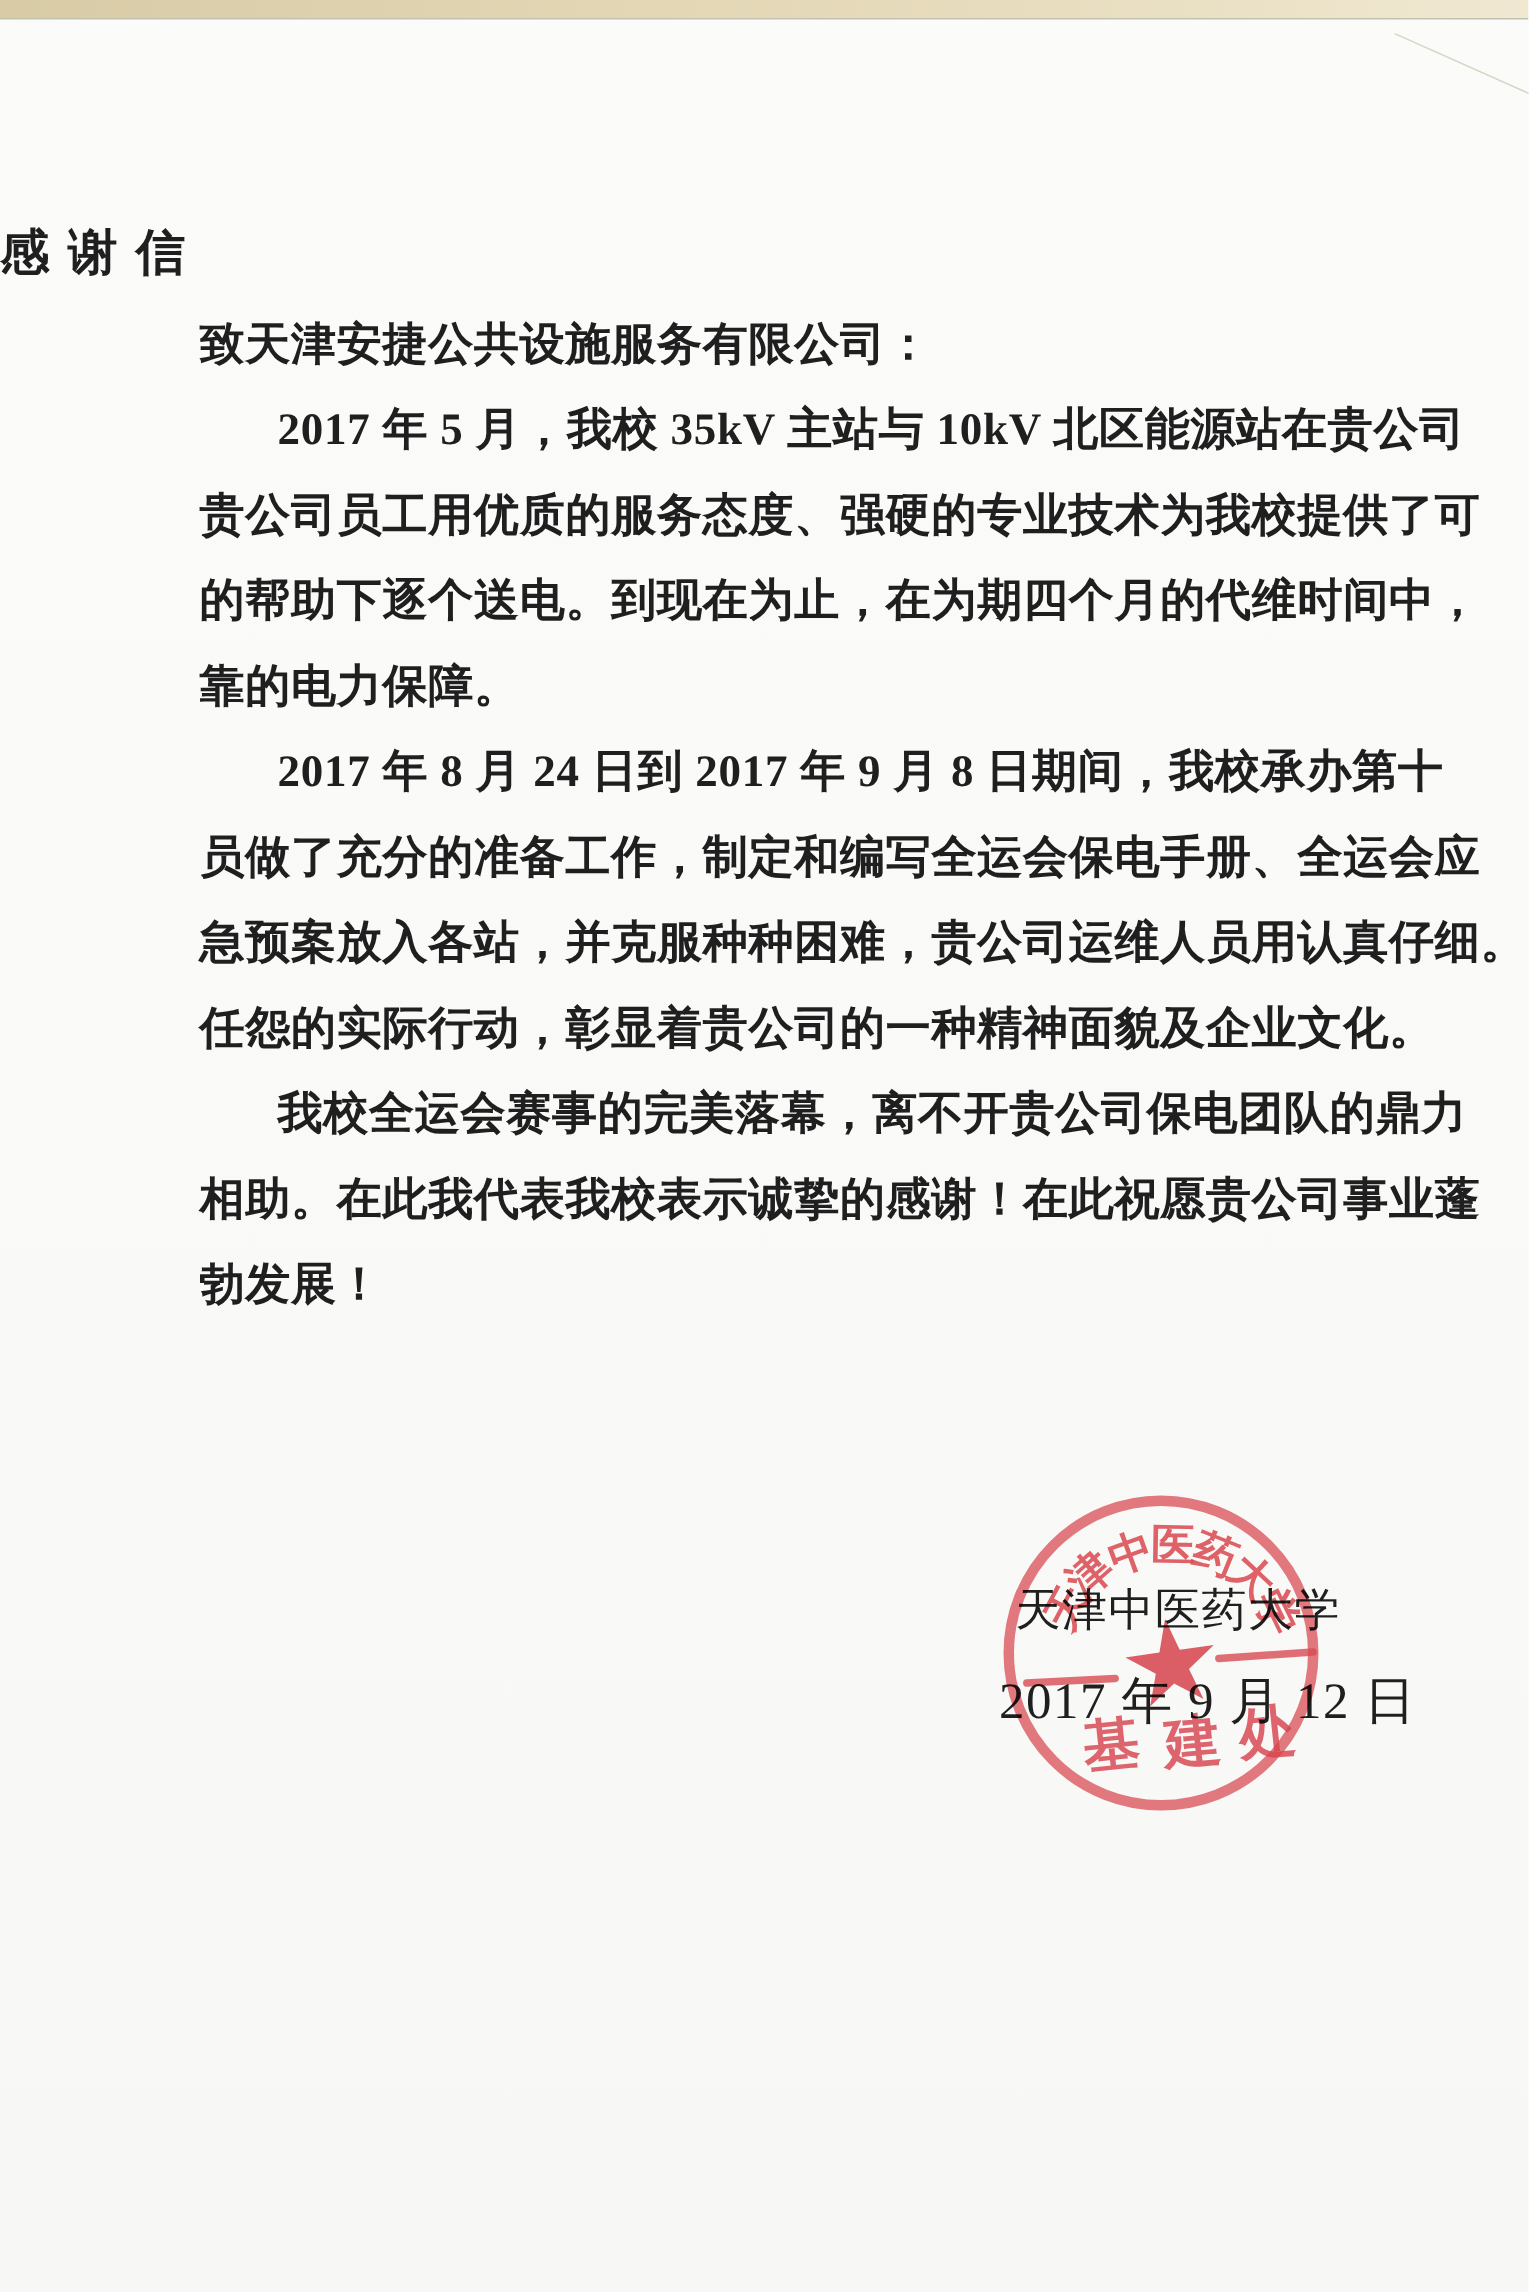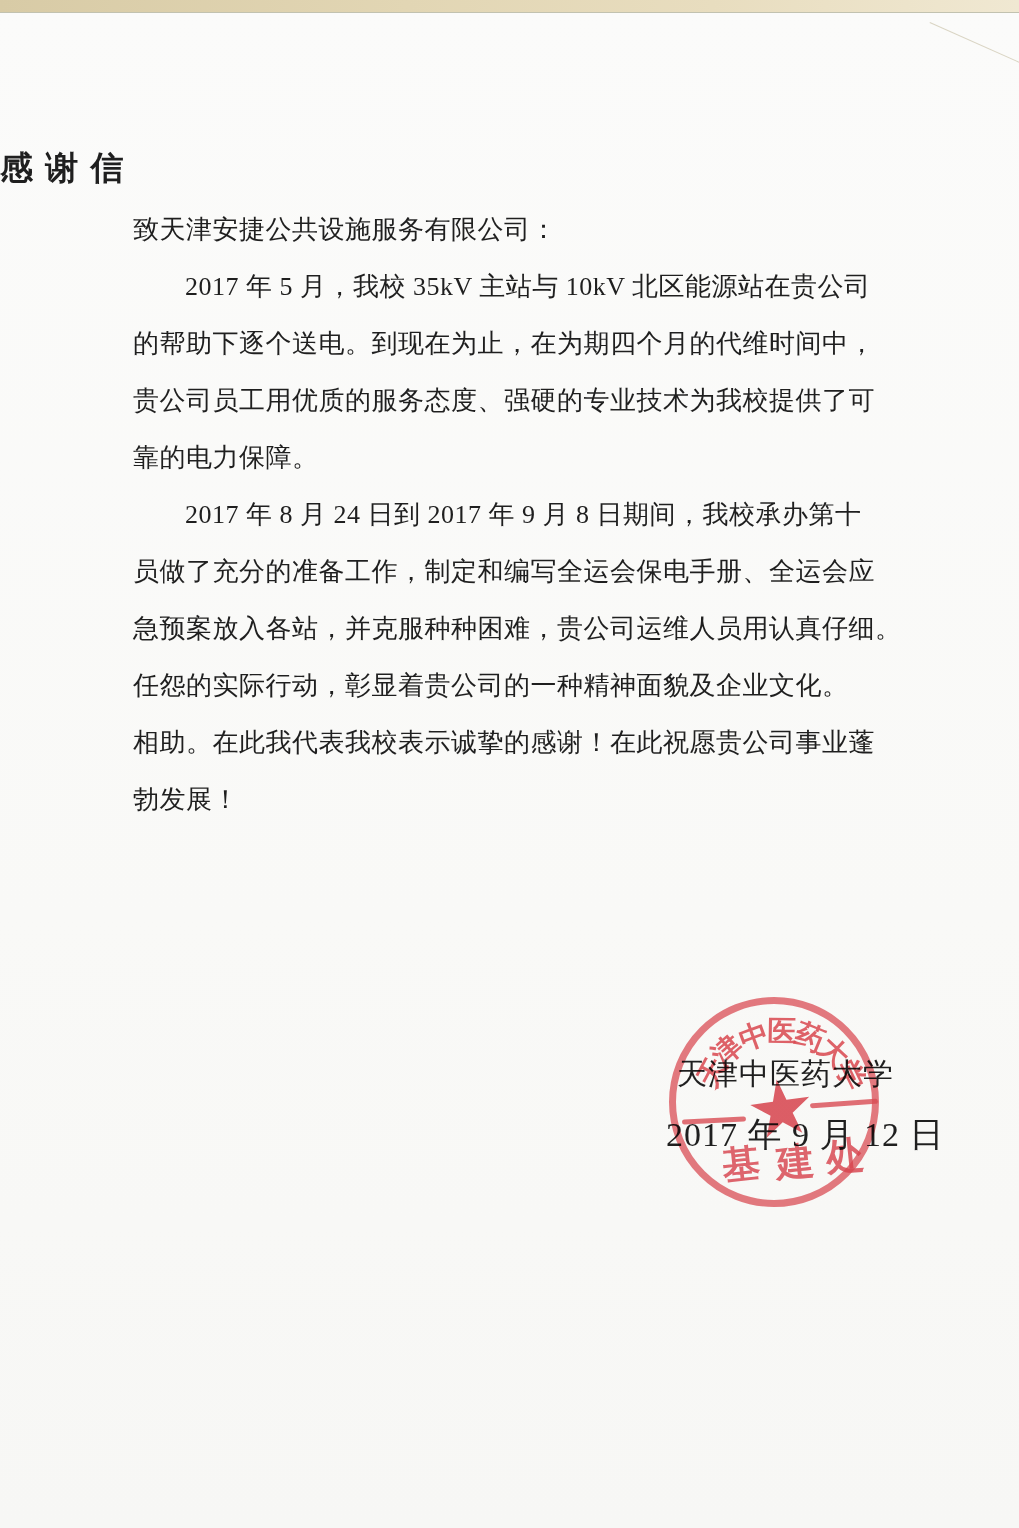--- a/index.html
+++ b/index.html
@@ -20,22 +20,23 @@
     background:rgba(190,180,150,.55);transform:rotate(24deg);transform-origin:left top;
   }
   .title{
     position:absolute;left:0;right:0;top:146px;margin:0;
     text-align:left;font-size:33px;font-weight:bold;letter-spacing:2px;
   }
   .body-block{
     position:absolute;left:133px;top:201px;width:800px;
   }
   .line{
-    height:57px;line-height:57px;font-size:26px;white-space:nowrap;
+    height:57px;line-height:57px;font-size:30px;white-space:nowrap;
     letter-spacing:0.5px;
+    font-weight:bold;
   }
   .indent{padding-left:52px;}
   .sig{
     position:absolute;left:677px;top:1057px;font-size:30px;line-height:34px;
     letter-spacing:1px;font-weight:500;
   }
   .date{
     position:absolute;left:666px;top:1118px;font-size:34px;line-height:34px;
     letter-spacing:1px;font-weight:500;
   }
@@ -81,27 +82,28 @@
 <div class="page">
 
   <div class="scan-strip"></div>
   <div class="fold-line"></div>
 
   <h1 class="title">感 谢 信</h1>
 
   <div class="body-block">
     <div class="line">致天津安捷公共设施服务有限公司：</div>
     <div class="line indent">2017 年 5 月，我校 35kV 主站与 10kV 北区能源站在贵公司</div>
+    <div class="line">贵公司员工用优质的服务态度、强硬的专业技术为我校提供了可</div>
     <div class="line">的帮助下逐个送电。到现在为止，在为期四个月的代维时间中，</div>
-    <div class="line">贵公司员工用优质的服务态度、强硬的专业技术为我校提供了可</div>
     <div class="line">靠的电力保障。</div>
     <div class="line indent">2017 年 8 月 24 日到 2017 年 9 月 8 日期间，我校承办第十</div>
     <div class="line">员做了充分的准备工作，制定和编写全运会保电手册、全运会应</div>
     <div class="line">急预案放入各站，并克服种种困难，贵公司运维人员用认真仔细。</div>
     <div class="line">任怨的实际行动，彰显着贵公司的一种精神面貌及企业文化。</div>
+    <div class="line indent">我校全运会赛事的完美落幕，离不开贵公司保电团队的鼎力</div>
     <div class="line">相助。在此我代表我校表示诚挚的感谢！在此祝愿贵公司事业蓬</div>
     <div class="line">勃发展！</div>
   </div>
 
   <div class="sig">天津中医药大学</div>
   <div class="date">2017 年 9 月 12 日</div>
 
   <div class="seal">
     <span class="arc c0">天</span>
     <span class="arc c1">津</span>

